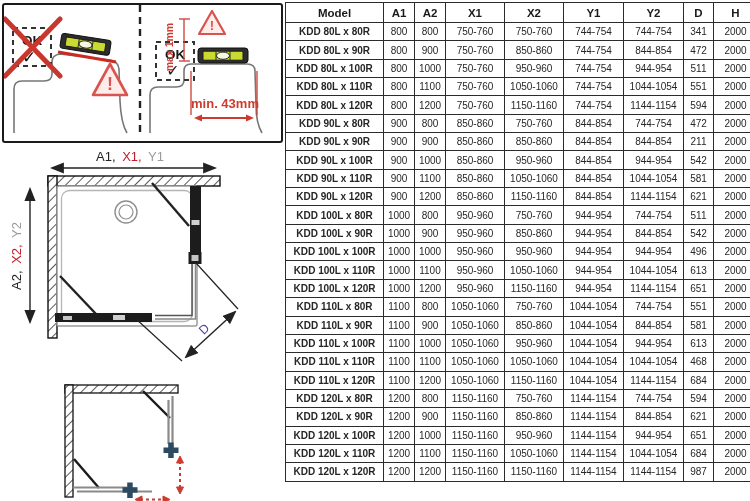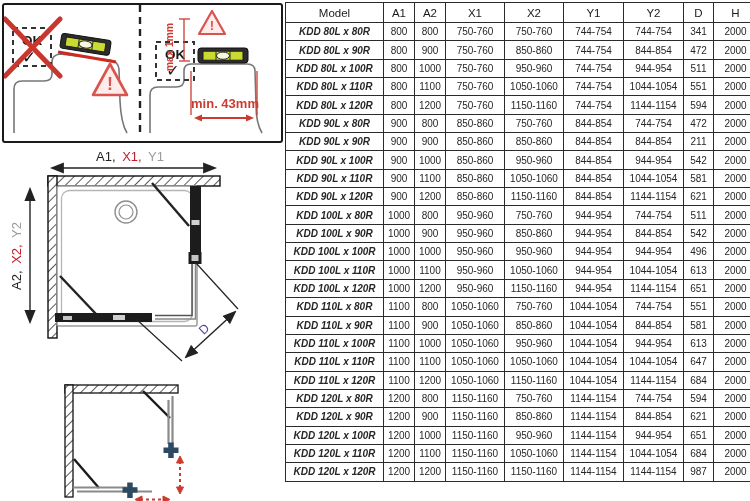--- a/index.html
+++ b/index.html
@@ -9,23 +9,23 @@
   }
   
   table.spec{
     position:absolute;left:285px;top:2px;width:463px;
     border-collapse:collapse;table-layout:fixed;
   }
   table.spec th,table.spec td{
     border:1.6px solid #2b2b2b;text-align:center;vertical-align:middle;
     padding:0;overflow:hidden;white-space:nowrap;
   }
-  table.spec th{height:19px;font-size:11.5px;font-weight:normal;color:#1a1a1a;}
+  table.spec th{height:19px;font-size:11.5px;font-weight:bold;color:#1a1a1a;}
   table.spec td{height:17.35px;font-size:10px;color:#262626;}
-  td.model{font-weight:bold;font-style:italic;color:#111;}
+  td.model{font-weight:bold;color:#111;}
   .w0{width:97px}.w1{width:30px}.w2{width:30px}.w3{width:58px}.w4{width:58px}
   .w5{width:59px}.w6{width:59px}.w7{width:29px}.w8{width:43px}
   th.c-red{color:#bf1f2a}
   th.c-gray{color:#9c9c9c}
   th.c-purple{color:#5145a0}
   th.c-black,th.c-model{color:#1a1a1a}
   
   #guide-box{
     position:absolute;left:2px;top:3px;width:277px;height:136px;
     border:2px solid #1a1a1a;border-radius:3px;background:#fff;
@@ -410,21 +410,21 @@
           <td class="w8">2000</td>
         </tr>
         <tr>
           <td class="w0 model">KDD 110L x 110R</td>
           <td class="w1">1100</td>
           <td class="w2">1100</td>
           <td class="w3">1050-1060</td>
           <td class="w4">1050-1060</td>
           <td class="w5">1044-1054</td>
           <td class="w6">1044-1054</td>
-          <td class="w7">647</td>
+          <td class="w7">468</td>
           <td class="w8">2000</td>
         </tr>
         <tr>
           <td class="w0 model">KDD 110L x 120R</td>
           <td class="w1">1100</td>
           <td class="w2">1200</td>
           <td class="w3">1050-1060</td>
           <td class="w4">1150-1160</td>
           <td class="w5">1044-1054</td>
           <td class="w6">1144-1154</td>

